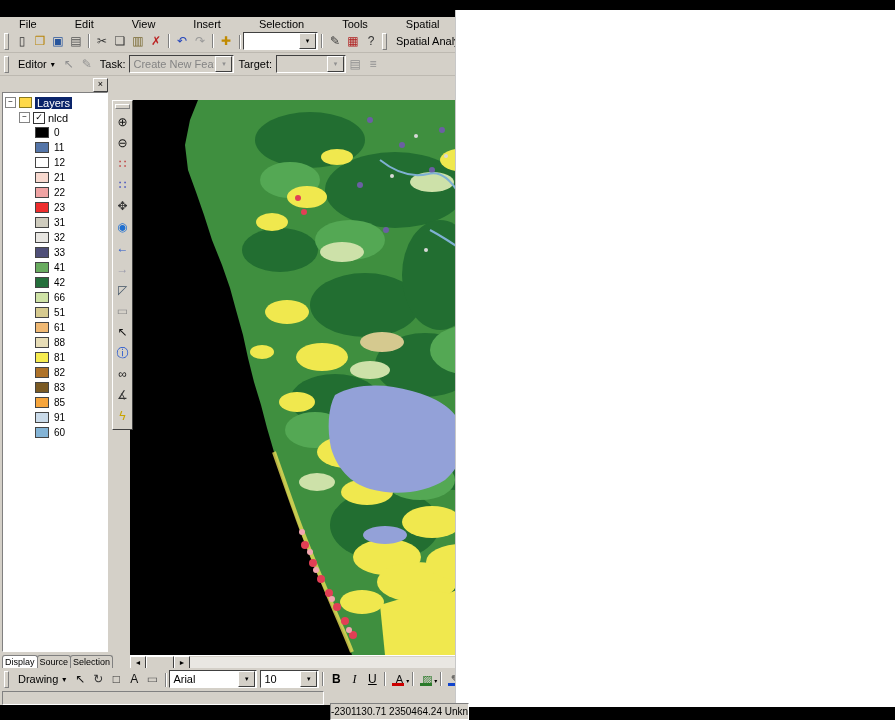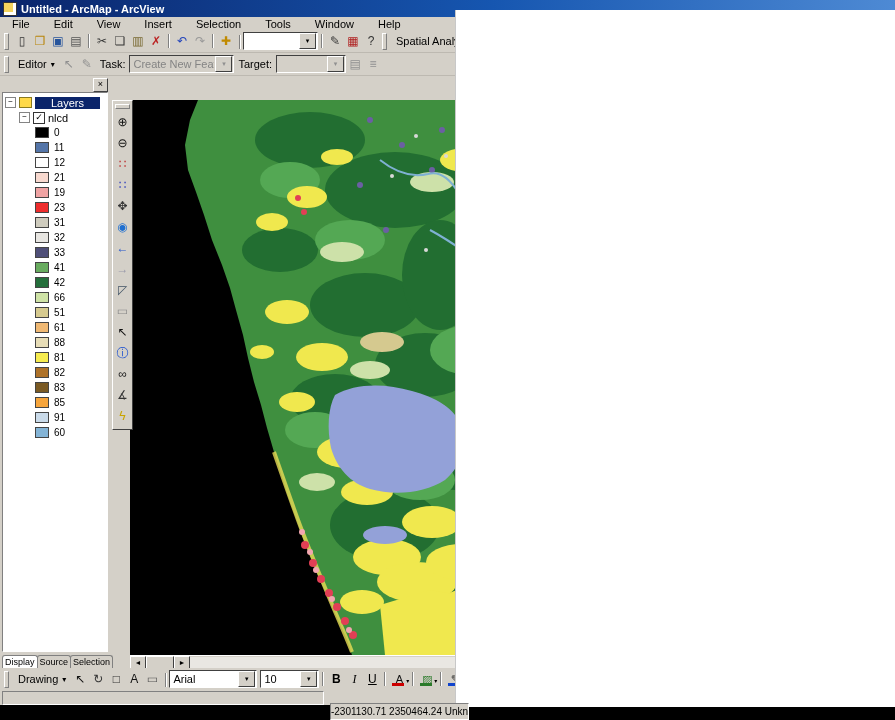--- a/index.html
+++ b/index.html
@@ -13,21 +13,21 @@
 
   
   #titlebar{left:0;top:0;width:895px;height:17px;background:linear-gradient(90deg,#0a246a 0%,#1656b0 55%,#4e8ad4 100%);
             display:flex;align-items:center;padding-left:3px;box-sizing:border-box;}
   #titlebar .ticon{width:12px;height:12px;background:#f4d35e;border:1px solid #333;margin-right:4px;
             box-shadow:inset -3px -3px 0 #fff;}
   #titlebar .ttext{color:#fff;font-weight:bold;font-size:11px;white-space:nowrap;}
 
   
   #menubar{left:0;top:17px;width:895px;height:13px;background:#d4d0c8;display:flex;align-items:center;}
-  .menu-item{padding:0 12px;white-space:nowrap;}
+  .menu-item{padding:0 19px;white-space:nowrap;}
 
   
   .toolbar-row{background:#d4d0c8;display:flex;align-items:center;box-sizing:border-box;border-bottom:1px solid #bdb9b1;}
   #tb1{left:0;top:30px;width:895px;height:23px;padding-left:2px;}
   #tb2{left:0;top:53px;width:895px;height:23px;padding-left:2px;}
   .grip{width:3px;height:15px;border:1px solid #fff;border-right-color:#808080;border-bottom-color:#808080;margin:0 4px 0 2px;flex:0 0 auto;}
   .tbtn{width:18px;height:18px;display:inline-flex;align-items:center;justify-content:center;
         font-size:12px;flex:0 0 auto;cursor:default;}
   .sep{margin-left:8px;position:relative;}
   .sep::before{content:"";position:absolute;left:-5px;top:2px;height:14px;width:1px;background:#808080;box-shadow:1px 0 0 #fff;}
@@ -47,21 +47,21 @@
   #toc-header{height:14px;display:flex;align-items:center;justify-content:flex-end;}
   #toc-close{width:13px;height:12px;font-size:9px;line-height:10px;text-align:center;background:#d4d0c8;
              border:1px solid;border-color:#fff #404040 #404040 #fff;}
   #toc-tree{background:#fff;border:1px solid;border-color:#808080 #fff #fff #808080;height:560px;overflow:hidden;padding:2px 0 0 2px;box-sizing:border-box;}
   .tree-row{display:flex;align-items:center;height:15px;white-space:nowrap;}
   .treebox{width:9px;height:9px;border:1px solid #848484;background:#fff;font-size:8px;line-height:7px;
            text-align:center;margin-right:3px;flex:0 0 auto;}
   .layers-icon{width:11px;height:9px;background:#ffd948;border:1px solid #8a7a20;margin-right:3px;flex:0 0 auto;}
   .checkbox{width:10px;height:10px;border:1px solid #333;background:#fff;font-size:9px;line-height:9px;
             text-align:center;margin-right:3px;flex:0 0 auto;}
-  .sel{background:#0a246a;color:#fff;padding:0 16px;}
+  .sel{background:#0a246a;color:#fff;padding:0 2px;}
   .legend-row{display:flex;align-items:center;height:15px;padding-left:30px;}
   .swatch{width:12px;height:9px;border:1px solid #444;margin-right:5px;flex:0 0 auto;}
   .legend-value{font-size:10px;}
   #toc-tabs{position:absolute;left:2px;bottom:0px;height:15px;display:flex;align-items:flex-end;}
   .toc-tab{font-size:9px;padding:1px 2px;background:#d4d0c8;border:1px solid #808080;border-bottom:none;
            border-radius:3px 3px 0 0;margin-right:-1px;}
   .toc-tab.active{background:#fff;position:relative;}
 
   
   #map{left:130px;top:100px;width:765px;height:555px;background:#000;overflow:hidden;}
@@ -103,40 +103,36 @@
   .k-blank{height:19px;}
   .doc-text{display:inline;}
 </style>
 </head>
 <body>
 
 <div id="screen">
 
   <div id="winbody" class="abs"></div>
 
-  <div id="titlebar" class="abs">
-    <span class="ticon"></span>
-    <span class="ttext">Untitled - ArcMap - ArcView</span>
-  </div>
 
   <div id="menubar" class="abs">
 
       <span class="menu-item">File</span>
 
       <span class="menu-item">Edit</span>
 
       <span class="menu-item">View</span>
 
       <span class="menu-item">Insert</span>
 
       <span class="menu-item">Selection</span>
 
       <span class="menu-item">Tools</span>
 
-      <span class="menu-item">Window</span>
+      <span class="menu-item">Spatial</span>
 
       <span class="menu-item">Help</span>
 
   </div>
 
   <div id="tb1" class="abs toolbar-row">
     <span class="grip"></span>
 
       <span class="tbtn" style="color: rgb(51, 51, 51);">▯</span>
 
@@ -242,21 +238,21 @@
           <span class="legend-value">12</span>
         </div>
 
         <div class="legend-row">
           <span class="swatch" style="background: rgb(248, 217, 207);"></span>
           <span class="legend-value">21</span>
         </div>
 
         <div class="legend-row">
           <span class="swatch" style="background: rgb(239, 163, 163);"></span>
-          <span class="legend-value">19</span>
+          <span class="legend-value">22</span>
         </div>
 
         <div class="legend-row">
           <span class="swatch" style="background: rgb(237, 45, 45);"></span>
           <span class="legend-value">23</span>
         </div>
 
         <div class="legend-row">
           <span class="swatch" style="background: rgb(207, 204, 190);"></span>
           <span class="legend-value">31</span>

